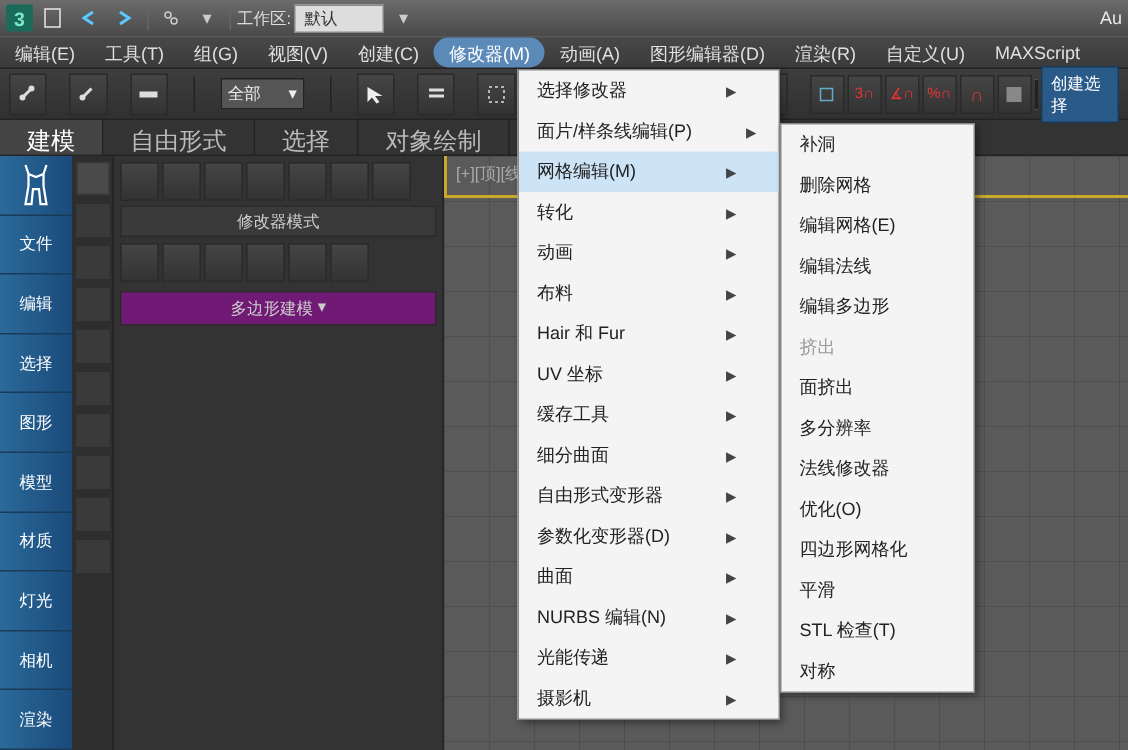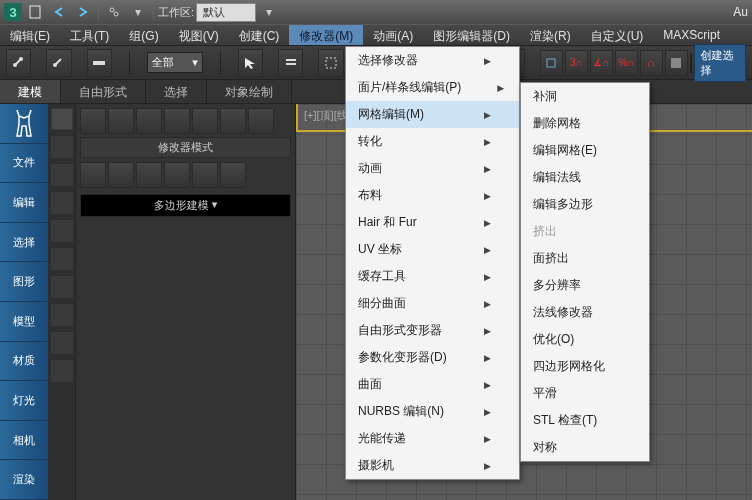--- a/index.html
+++ b/index.html
@@ -8,50 +8,50 @@
 .titlebar { height: 24px; background: linear-gradient(#6b6b6b, #4a4a4a); display: flex; align-items: center; padding: 0 4px; gap: 2px; }
 .titlebar .logo { width: 18px; height: 18px; background: #1a6b5a; border-radius: 2px; display: flex; align-items: center; justify-content: center; color: #7de8c8; font-size: 13px; font-weight: bold; }
 .titlebar .tb-icon { width: 22px; height: 20px; display: flex; align-items: center; justify-content: center; border: 1px solid transparent; }
 .titlebar .sep { width: 1px; height: 16px; background: #666; margin: 0 2px; }
 .titlebar .ws-label { font-size: 11px; color: #ddd; }
 .titlebar .ws-value { background: #ddd; color: #333; padding: 1px 6px; font-size: 11px; border: 1px solid #888; min-width: 60px; }
 .titlebar .aut { margin-left: auto; color: #e8e8e8; font-size: 12px; }
 
 .menubar { height: 22px; background: linear-gradient(#484848, #3a3a3a); border-top: 1px solid #5a5a5a; border-bottom: 1px solid #222; display: flex; }
 .menubar .mi { padding: 3px 10px; font-size: 12px; color: #e0e0e0; cursor: default; }
-.menubar .mi.active { background: #5b8ab8; color: #0f172a; }
+.menubar .mi.active { background: #5b8ab8; color: #ffffff; border-radius: 10px; }
 
 .toolbar1 { height: 34px; background: linear-gradient(#3e3e3e, #303030); border-bottom: 1px solid #222; display: flex; align-items: center; padding: 0 6px; gap: 15px; }
 .tb1-btn { width: 28px; height: 28px; border: 1px solid #2a2a2a; background: linear-gradient(#454545, #333); display: flex; align-items: center; justify-content: center; }
 .tb1-sep { width: 1px; height: 24px; background: #222; margin: 0 2px; }
 .tb1-sel { background: #555; border: 1px solid #222; padding: 2px 4px; font-size: 11px; color: #eee; min-width: 56px; display: flex; align-items: center; }
 .tb1-sel .dd { margin-left: auto; }
 .tb1-input { background: #ccc; border: 1px solid #222; height: 20px; flex: 1; max-width: 200px; }
 .right-tools { margin-left: auto; display: flex; align-items: center; gap: 2px; }
 .right-tool { width: 26px; height: 26px; border: 1px solid #2a2a2a; background: linear-gradient(#454545,#333); display: flex; align-items: center; justify-content: center; }
 .create-btn { background: #2a5a88; color: #fff; padding: 3px 6px; font-size: 11px; border: 1px solid #1a3a5a; }
 
 .secondbar { height: 24px; background: #333; border-bottom: 1px solid #222; display: flex; }
-.secondbar .tab2 { padding: 4px 18px; font-size: 12px; color: #bbb; border-right: 1px solid #222; }
+.secondbar .tab2 { padding: 4px 18px; font-size: 16px; color: #bbb; border-right: 1px solid #222; }
 .secondbar .tab2.active { background: #444; color: #fff; }
 
 .main-area { display: flex; height: calc(500px - 24px - 22px - 34px - 24px); position: relative; }
 
 .left-nav { width: 48px; background: linear-gradient(90deg, #2a6a9a, #1a4a7a); display: flex; flex-direction: column; }
 .left-nav .nav-item { height: 44px; display: flex; align-items: center; justify-content: center; color: #fff; font-size: 11px; border-bottom: 1px solid #1a3a5a; flex-direction: column; gap: 1px; }
 .left-nav .nav-item .deer { width: 30px; height: 34px; }
 
 .icon-col { width: 28px; background: #2e2e2e; border-right: 1px solid #222; display: flex; flex-direction: column; padding-top: 4px; gap: 6px; align-items: center; }
 .ic-btn { width: 22px; height: 22px; border: 1px solid #3a3a3a; background: #3a3a3a; }
 
 .tool-panel { width: 220px; background: #333; border-right: 1px solid #222; padding: 4px; }
 .tp-row { display: flex; gap: 2px; margin-bottom: 3px; flex-wrap: wrap; }
 .tp-btn { width: 26px; height: 26px; border: 1px solid #2a2a2a; background: linear-gradient(#454545,#333); }
 .tp-label { font-size: 11px; color: #ccc; text-align: center; padding: 2px; border: 1px solid #2a2a2a; background: #3a3a3a; }
-.tp-header2 { display: flex; justify-content: center; background: #000000; padding: 3px; margin-top: 6px; border: 1px solid #2a2a2a; font-size: 11px; }
+.tp-header2 { display: flex; justify-content: center; background: #701a75; padding: 3px; margin-top: 6px; border: 1px solid #2a2a2a; font-size: 11px; }
 
 .viewport { flex: 1; position: relative; background: #5a5a5a; }
 .viewport .grid-bg { position: absolute; inset: 0; background-image: linear-gradient(#4e4e4e 1px, transparent 1px), linear-gradient(90deg, #4e4e4e 1px, transparent 1px); background-size: 30px 30px; }
 .viewport .vp-label { position: absolute; left: 8px; top: 4px; color: #aaa; font-size: 11px; }
 .viewport .yellow-border { position: absolute; left: 0; top: 0; right: 0; height: 28px; border-bottom: 2px solid #c9a82a; border-left: 2px solid #c9a82a; }
 
 .dropdown { position: absolute; background: #f4f4f4; border: 1px solid #888; box-shadow: 2px 2px 5px rgba(0,0,0,0.4); color: #222; font-size: 12px; z-index: 100; }
 .dropdown .dd-item { padding: 5px 28px 5px 12px; display: flex; align-items: center; justify-content: space-between; white-space: nowrap; gap: 36px; }
 .dropdown .dd-item.hl { background: #cde4f7; }
 .dropdown .dd-item .arrow { font-size: 9px; color: #444; }

